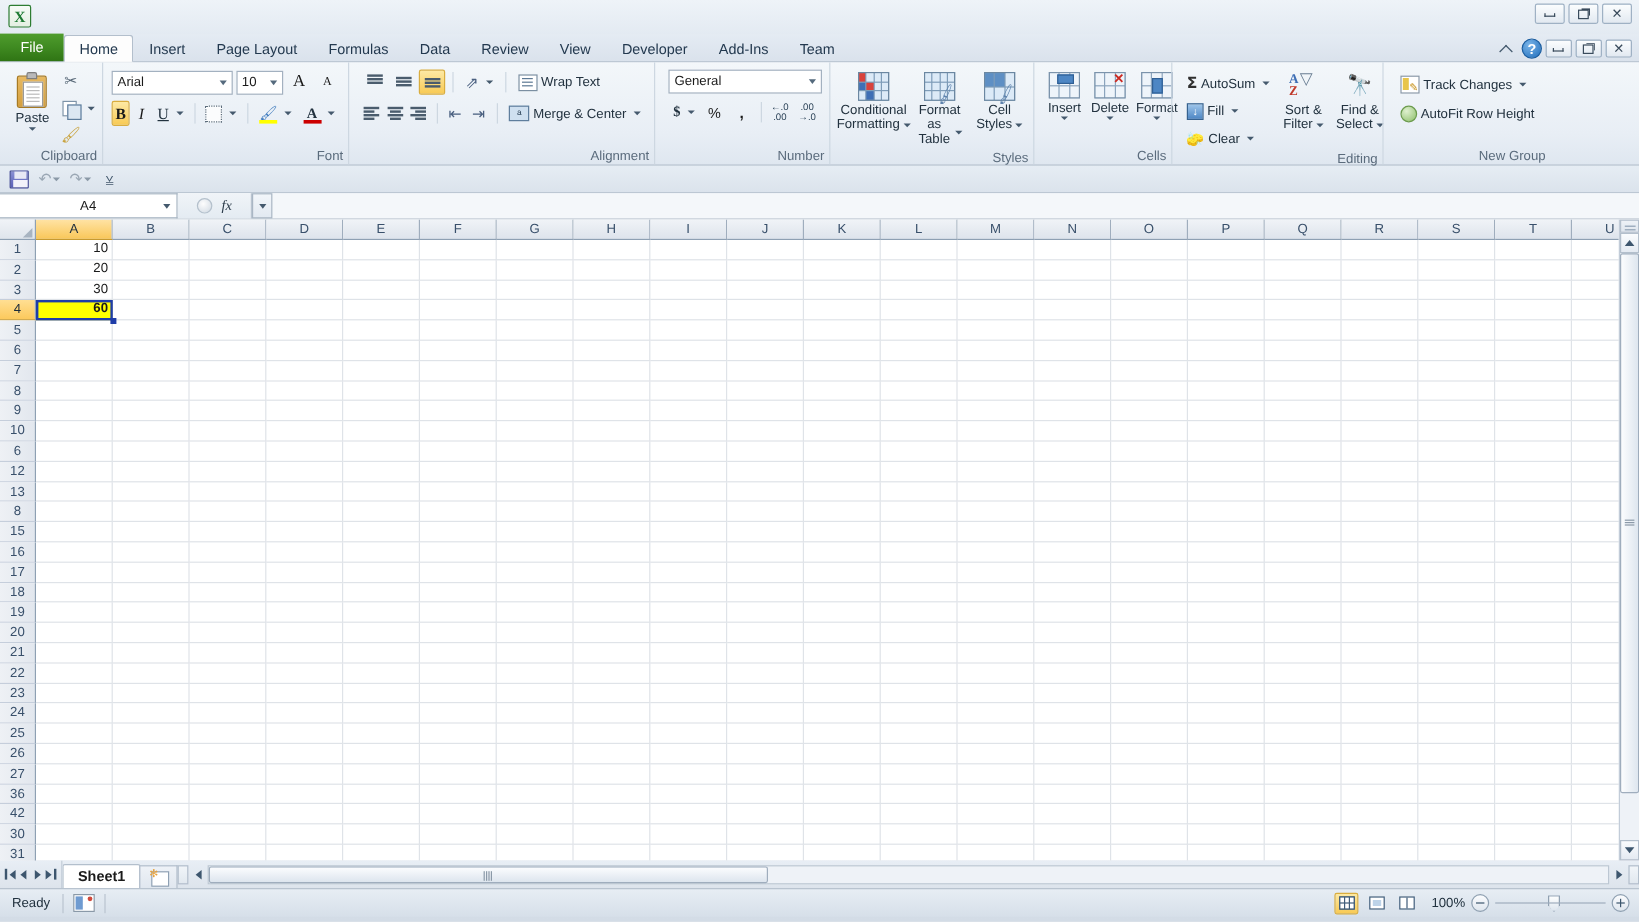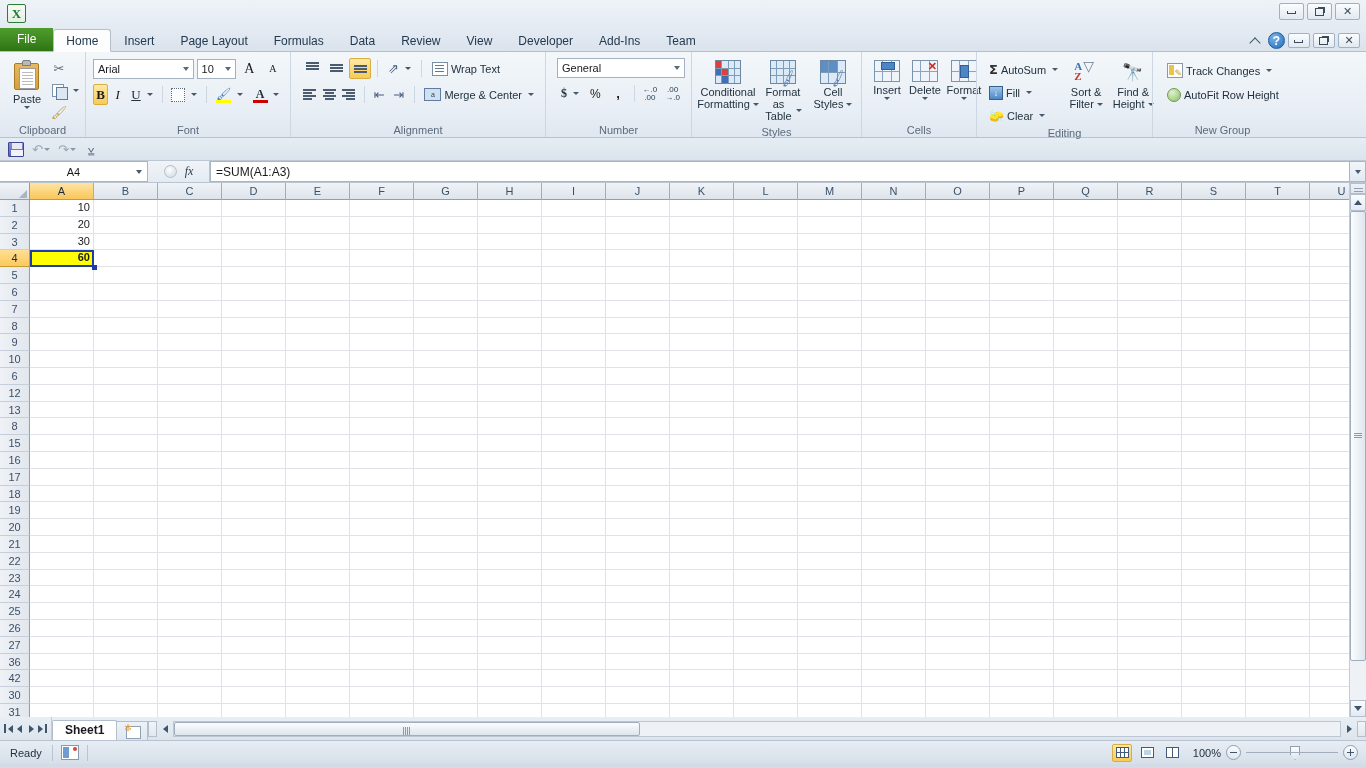--- a/index.html
+++ b/index.html
@@ -91,21 +91,21 @@
   .ribbon {
     height: 86px; position: relative;
     background: linear-gradient(180deg,#f3f7fa 0%,#e8eef5 70%,#dfe7f0 100%);
     border-bottom: 1px solid #b6c2cf;
     display: flex; align-items: stretch;
   }
   .group { position: relative; padding: 2px 4px 0 4px; display: flex; flex-direction: column; }
   .group + .group { border-left: 1px solid #cdd7e1; }
   .group-body { flex: 1; display: flex; align-items: flex-start; padding-top: 3px; }
   .group-label {
-    height: 14px; line-height: 14px; text-align: center;
+    height: 14px; line-height: 14px; text-align: right;
     font-size: 11px; color: #5a6b7c; position: relative;
   }
 
   .bigbtn {
     display: flex; flex-direction: column; align-items: center;
     padding: 2px 5px; cursor: default; border: 1px solid transparent; border-radius: 2px;
     font-size: 11px; color: #22323f; text-align: center; line-height: 12px;
   }
   .bigbtn .lbl { margin-top: 2px; }
   .caret-d { display: inline-block; width: 0; height: 0; border-left: 3px solid transparent; border-right: 3px solid transparent; border-top: 3px solid #44596d; vertical-align: middle; margin-left: 3px; }
@@ -755,21 +755,21 @@
               <span>Filter</span>
               <span class="caret-d"></span>
             </div>
         </div>
         <div class="bigbtn" style="width:46px">
           <div style="height:24px;display:flex;align-items:center">
               <span class="ic-findselect">🔭</span>
             </div>
           <div class="lbl">Find &amp;</div>
           <div style="display:flex;align-items:center">
-              <span>Height</span>
+              <span>Select</span>
               <span class="caret-d"></span>
             </div>
         </div>
       </div>
       <div class="group-label">Editing</div>
     </div>
 
     <div class="group" style="width:140px">
       <div class="group-body" style="flex-direction:column;align-items:flex-start;padding:6px 4px 0 6px;gap:3px">
         <div class="smallbtn">
@@ -809,23 +809,20 @@
   </div>
 
   <div class="formulabar">
     <div class="namebox">
       <span>A4</span>
       <span class="nb-arrow"></span>
     </div>
     <div class="fb-btns">
       <span class="fb-circ"></span>
       <span class="fb-fx">fx</span>
-    </div>
-    <div class="fb-input">
-      <span>=SUM(A1:A3)</span>
     </div>
     <div class="fb-expand"></div>
   </div>
 
   <div class="gridwrap">
     <div class="corner-col">
       <div class="corner"></div>
       <div class="rowheads" id="rowheads">
           <div class="rh">1</div>
           <div class="rh">2</div>

